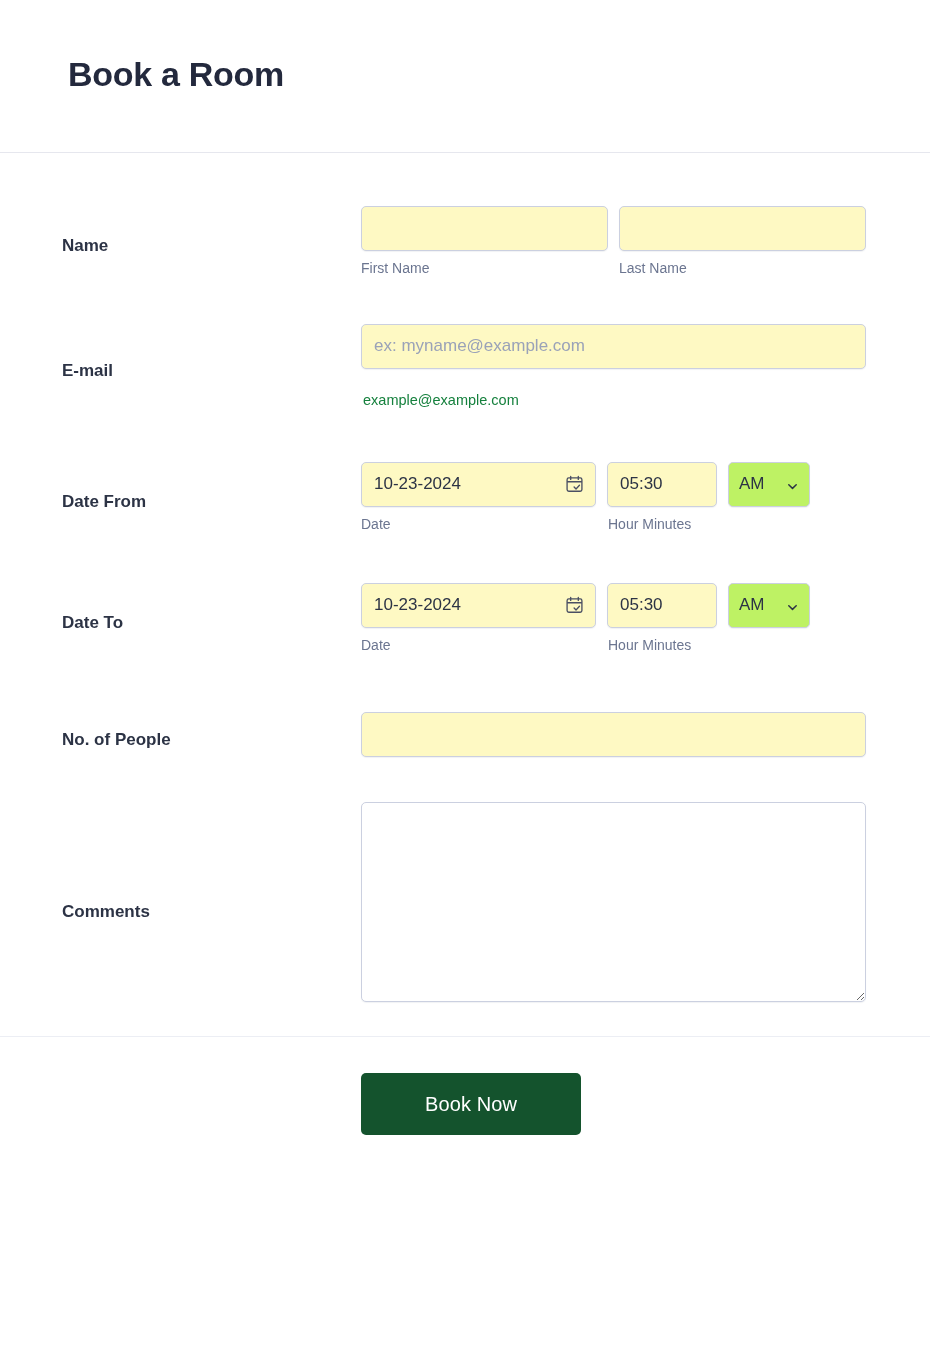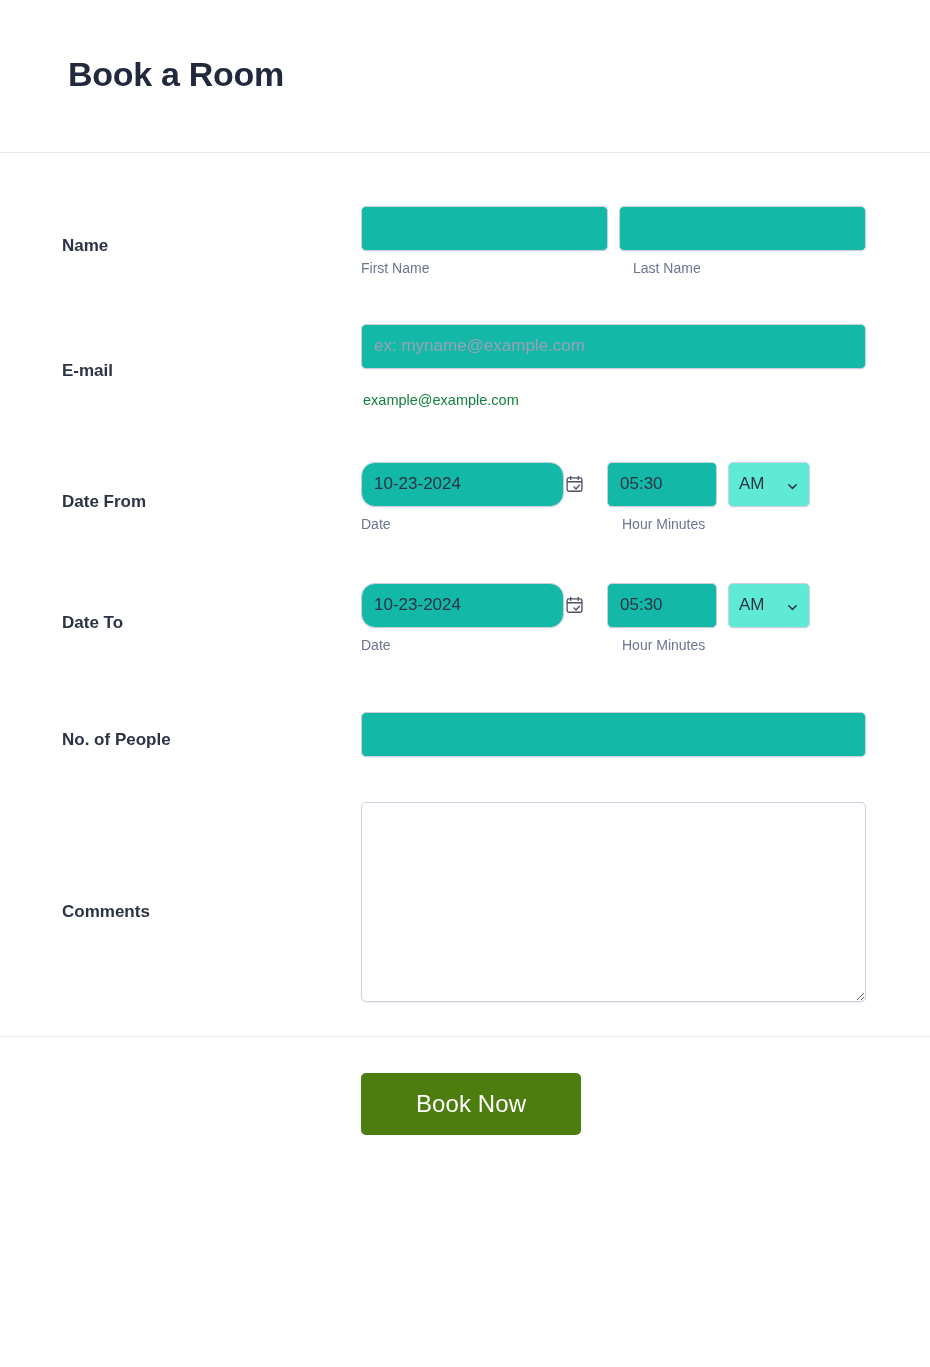--- a/index.html
+++ b/index.html
@@ -66,71 +66,70 @@
 
   .inputs-line {
     display: flex;
     align-items: flex-start;
   }
 
   .txt-input {
     height: 45px;
     border: 1px solid #cbd0e0;
     border-radius: 5px;
-    background: #14b8a6;
+    background: #fef9c3;
     box-shadow: 0 1px 1px rgba(120,126,150,0.10);
     font-family: "Liberation Sans", sans-serif;
     font-size: 17px;
     color: #2c3345;
     padding: 0 12px;
     outline: none;
   }
   .txt-input::placeholder { color: #9aa2b8; }
 
   .sub-labels {
     display: flex;
-    gap: 14px;
   }
   .sub-label {
     font-size: 14px;
     color: #6b7590;
     padding-top: 9px;
     line-height: 1.2;
   }
 
   
   .name-first { width: 247px; }
   .name-last  { width: 247px; margin-left: 11px; }
   .sub-first  { width: 247px; }
   .sub-last   { width: 247px; margin-left: 11px; }
 
   
   .wide-input { width: 505px; }
   .email-hint { font-size: 14.5px; color: #15803d; padding-top: 23px; padding-left: 2px; }
 
   
   .date-input-wrap { position: relative; width: 235px; }
-  .date-input { width: 203px; padding-right: 38px; border-radius: 14px; }
+  .date-input { width: 235px; padding-right: 38px; }
   .cal-icon {
     position: absolute;
     right: 12px;
     top: 50%;
     transform: translateY(-50%);
     width: 19px;
     height: 19px;
     pointer-events: none;
   }
   .time-input { width: 110px; margin-left: 11px; }
   .ampm-select {
     margin-left: 11px;
     width: 82px;
     height: 45px;
     border: 1px solid #cbd0e0;
     border-radius: 5px;
-    background: #5eead4;
+    background: #bef264;
     box-shadow: 0 1px 1px rgba(120,126,150,0.10);
     font-family: "Liberation Sans", sans-serif;
     font-size: 17px;
     color: #2c3345;
     padding: 0 10px;
     display: flex;
     align-items: center;
     justify-content: space-between;
     cursor: pointer;
   }
@@ -158,26 +157,26 @@
 
   
   .form-footer {
     border-top: 1px solid #eceef4;
     padding-top: 36px;
     padding-left: 361px;
   }
   .submit-btn {
     width: 220px;
     height: 62px;
-    background: #4d7c0f;
+    background: #14532d;
     border: none;
     border-radius: 5px;
     color: #ffffff;
     font-family: "Liberation Sans", sans-serif;
-    font-size: 24px;
+    font-size: 20px;
     cursor: pointer;
     letter-spacing: 0.1px;
   }
 </style>
 </head>
 <body>
 
 <div class="form-wrap">
 
   <div class="form-header">

